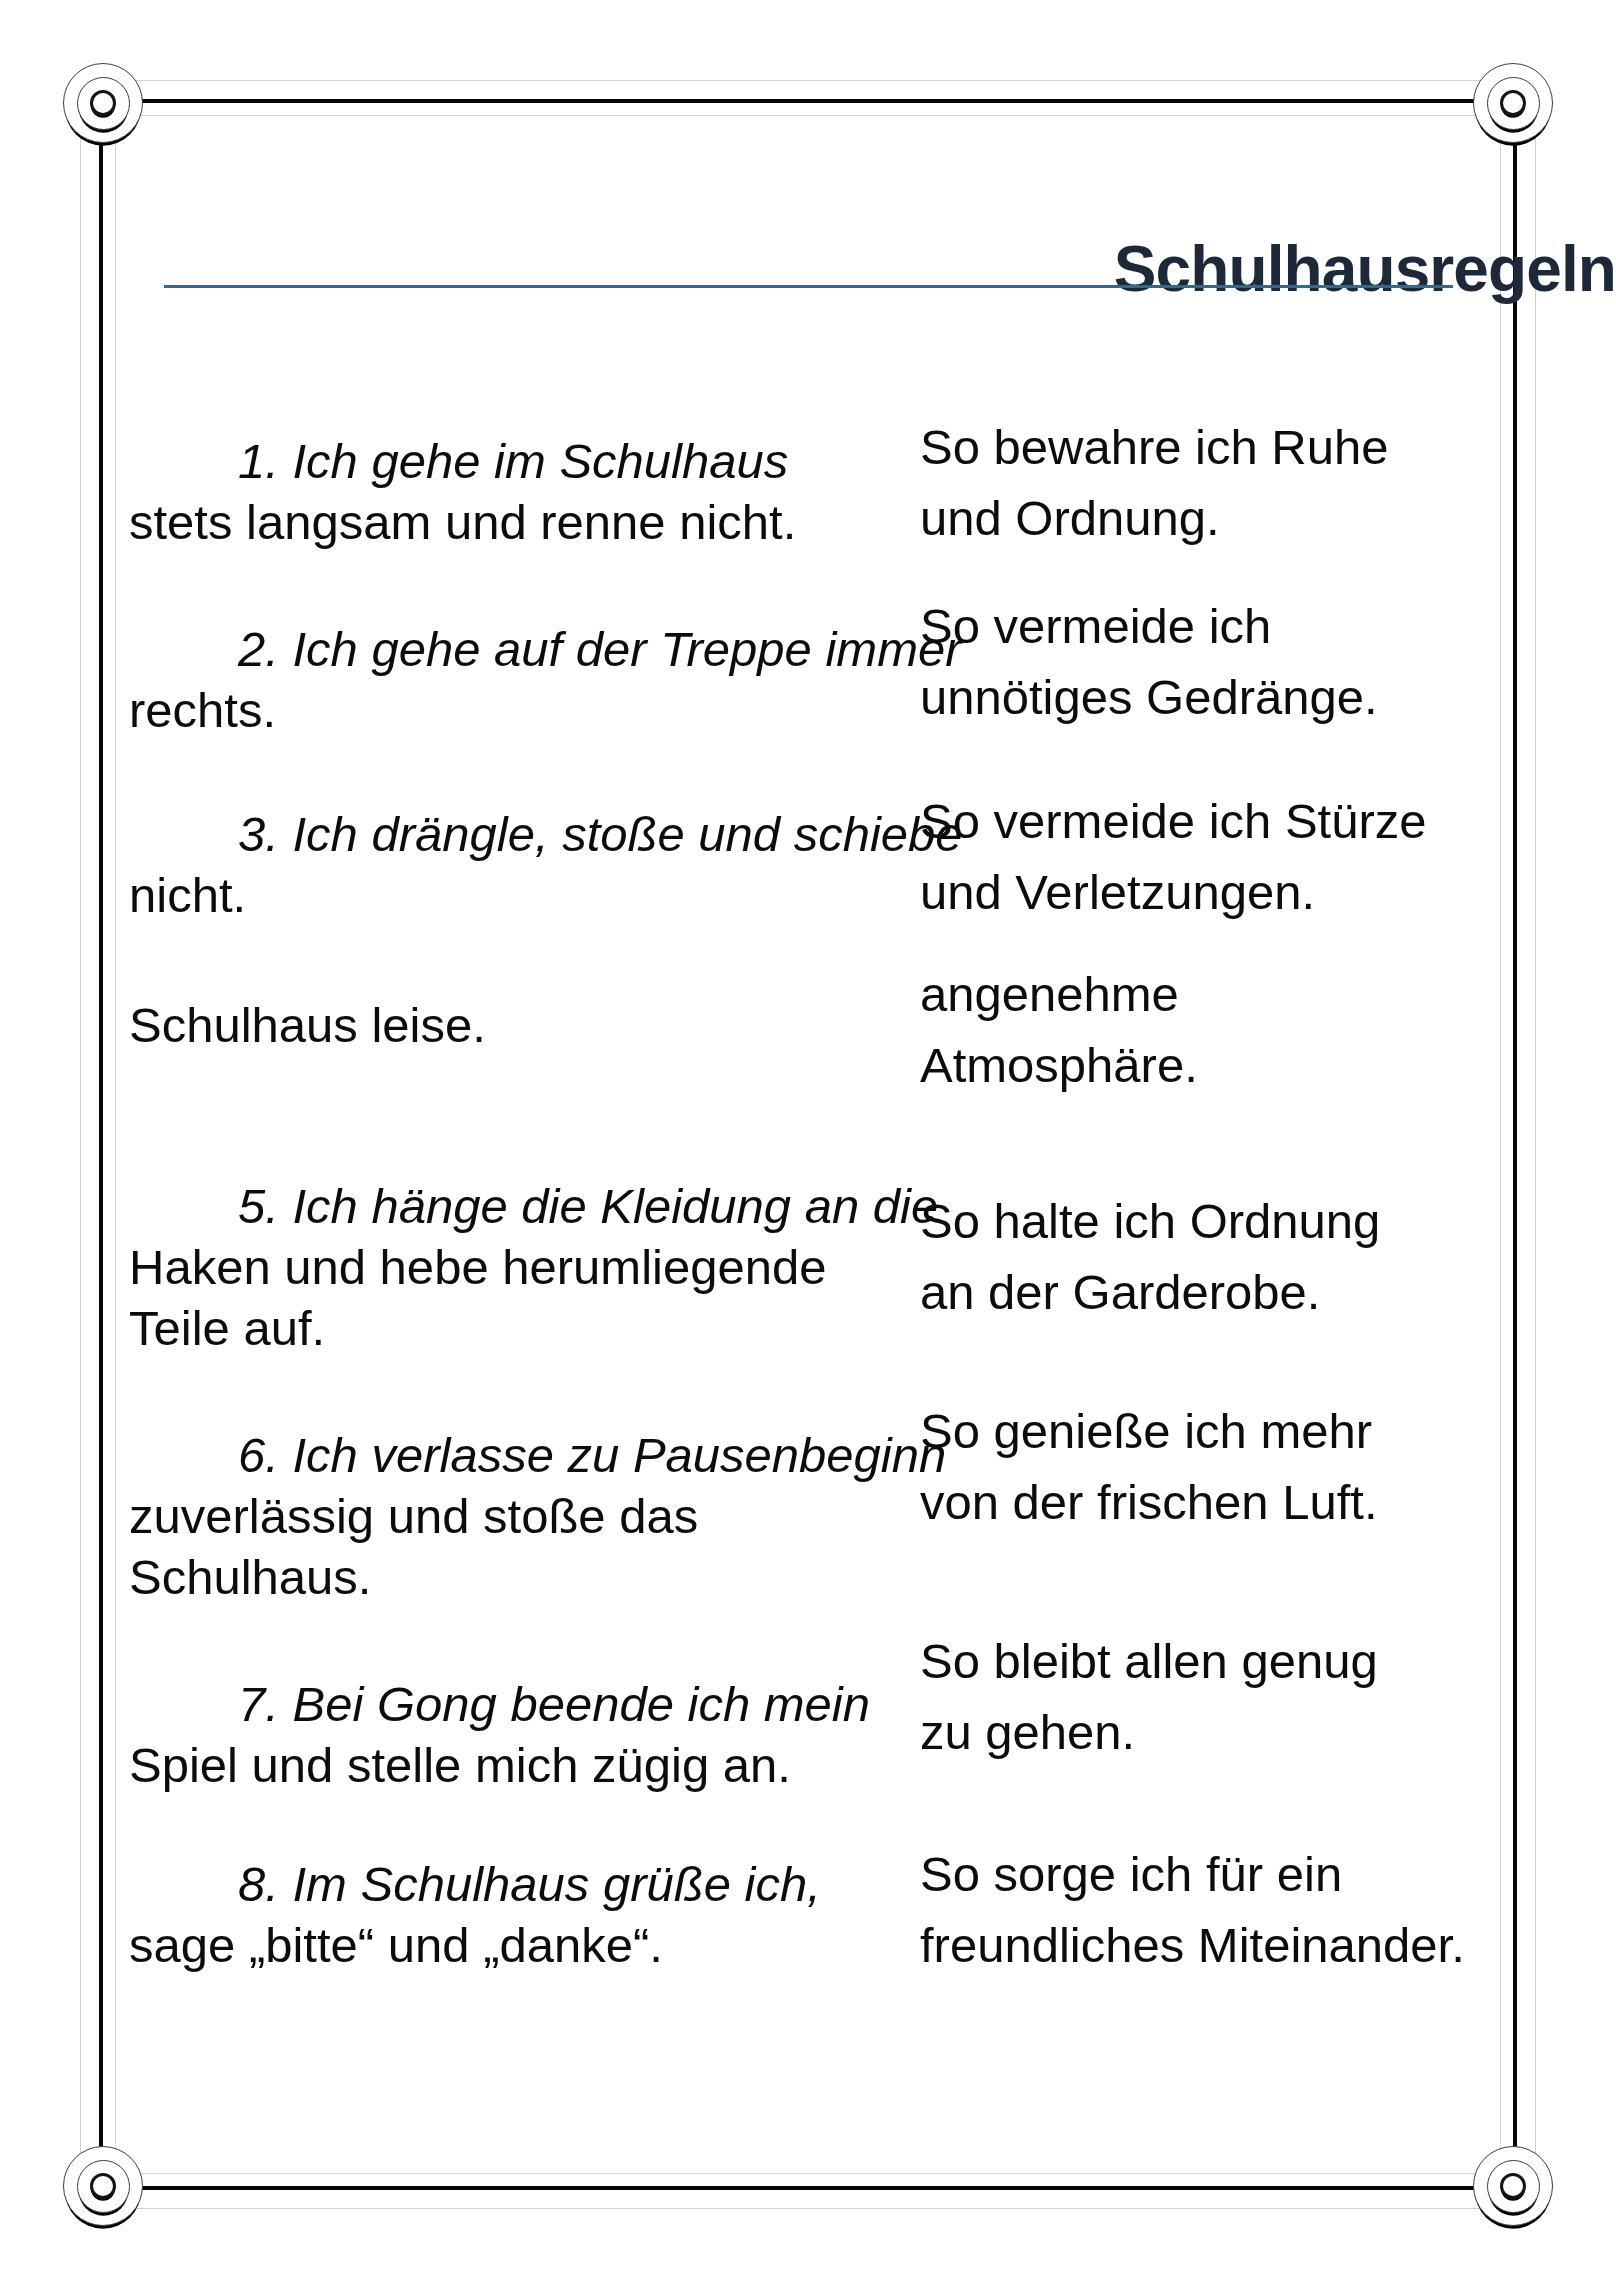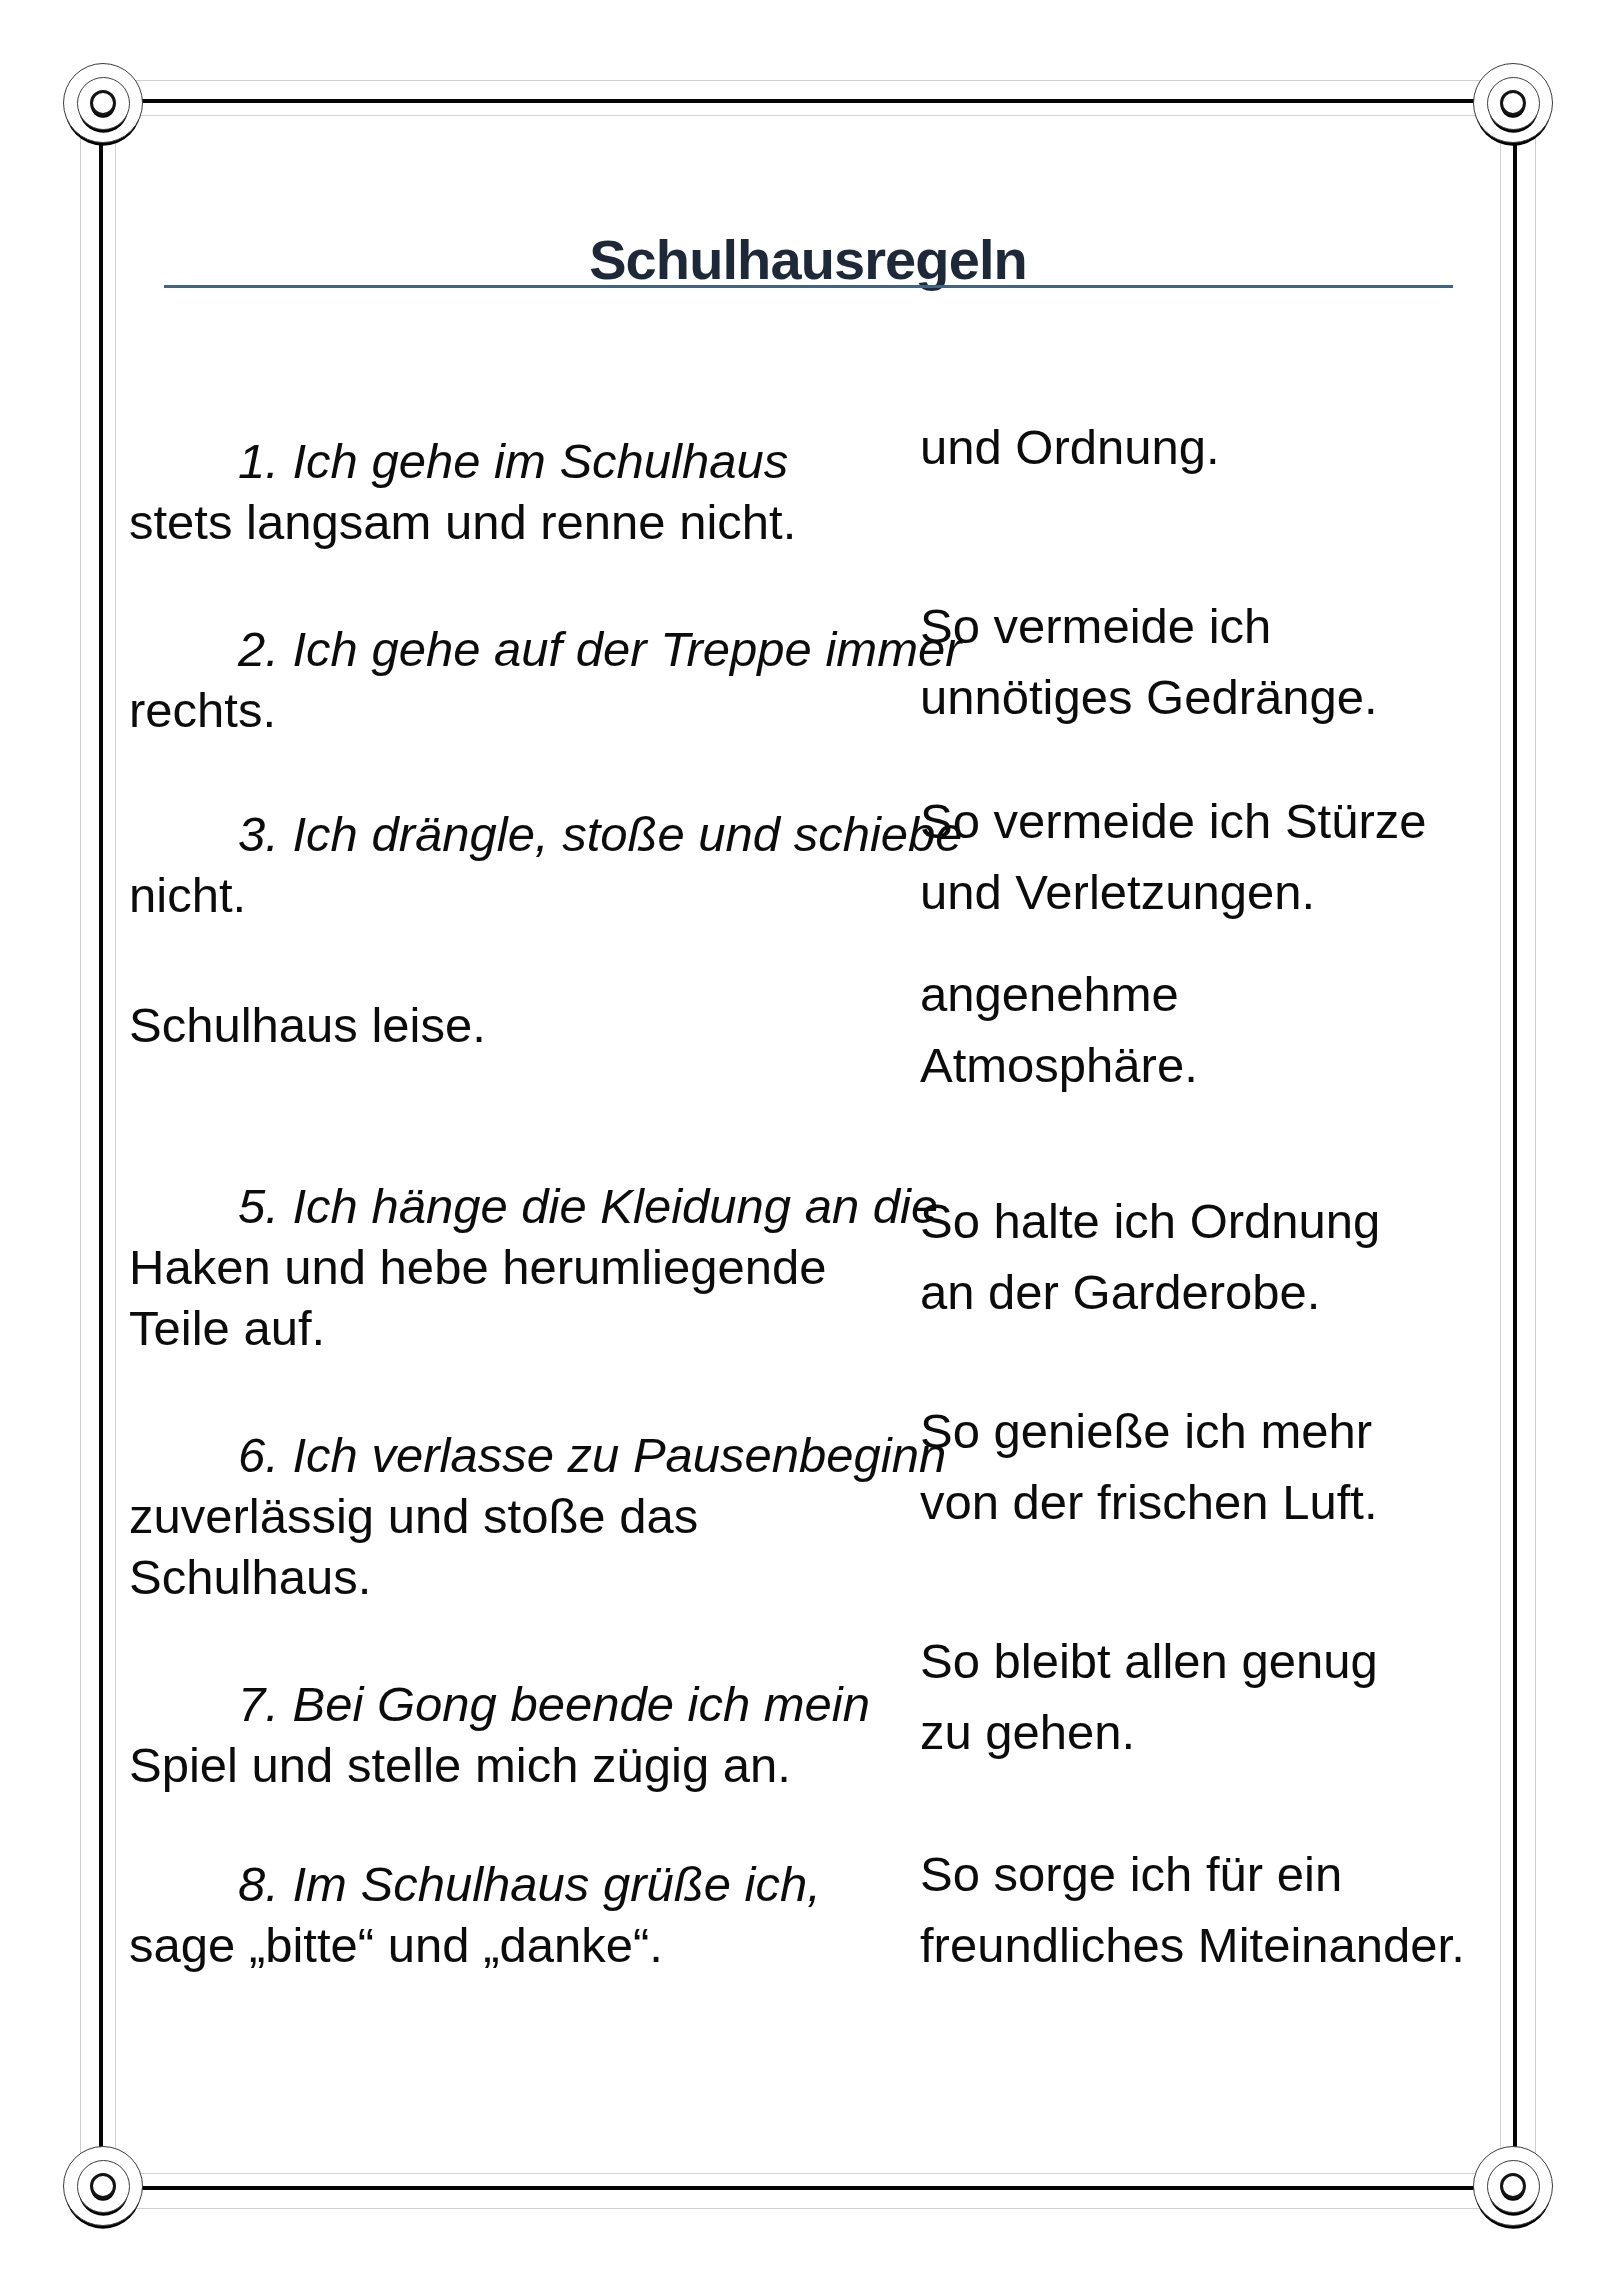--- a/index.html
+++ b/index.html
@@ -45,22 +45,22 @@
     display:flex;align-items:center;justify-content:center;
   }
   .orn-inner{
     width:20px;height:20px;border-radius:50%;
     border:3.6px solid #141414;background:#fff;
     box-shadow:0 2.7px 0 -0.9px #000;
   }
   
   .title{
     position:absolute;left:0;right:0;top:194px;
-    text-align:center;
-    font-size:56px;line-height:1;
+    text-align:right;
+    font-size:64px;line-height:1;
     font-weight:bold;
     letter-spacing:-0.9px;
     color:var(--title-color,#1d2939);
   }
   .title-underline{
     position:absolute;left:164px;width:1289px;top:285px;height:2.7px;
     background:var(--underline-color,#38678c);
   }
   
   .cell{position:absolute;font-size:49px;}
@@ -105,20 +105,21 @@
 </div>
 
 <h1 class="title">Schulhausregeln</h1>
 <div class="title-underline"></div>
 
 <div class="cell left r1l">
   <div class="line first">1. Ich gehe im Schulhaus</div>
   <div class="line">stets langsam und renne nicht.</div>
 </div>
 <div class="cell right r1r">
+  <div class="line">So bewahre ich Ruhe</div>
   <div class="line">und Ordnung.</div>
 </div>
 
 <div class="cell left r2l">
   <div class="line first">2. Ich gehe auf der Treppe immer</div>
   <div class="line">rechts.</div>
 </div>
 <div class="cell right r2r">
   <div class="line">So vermeide ich</div>
   <div class="line">unnötiges Gedränge.</div>

